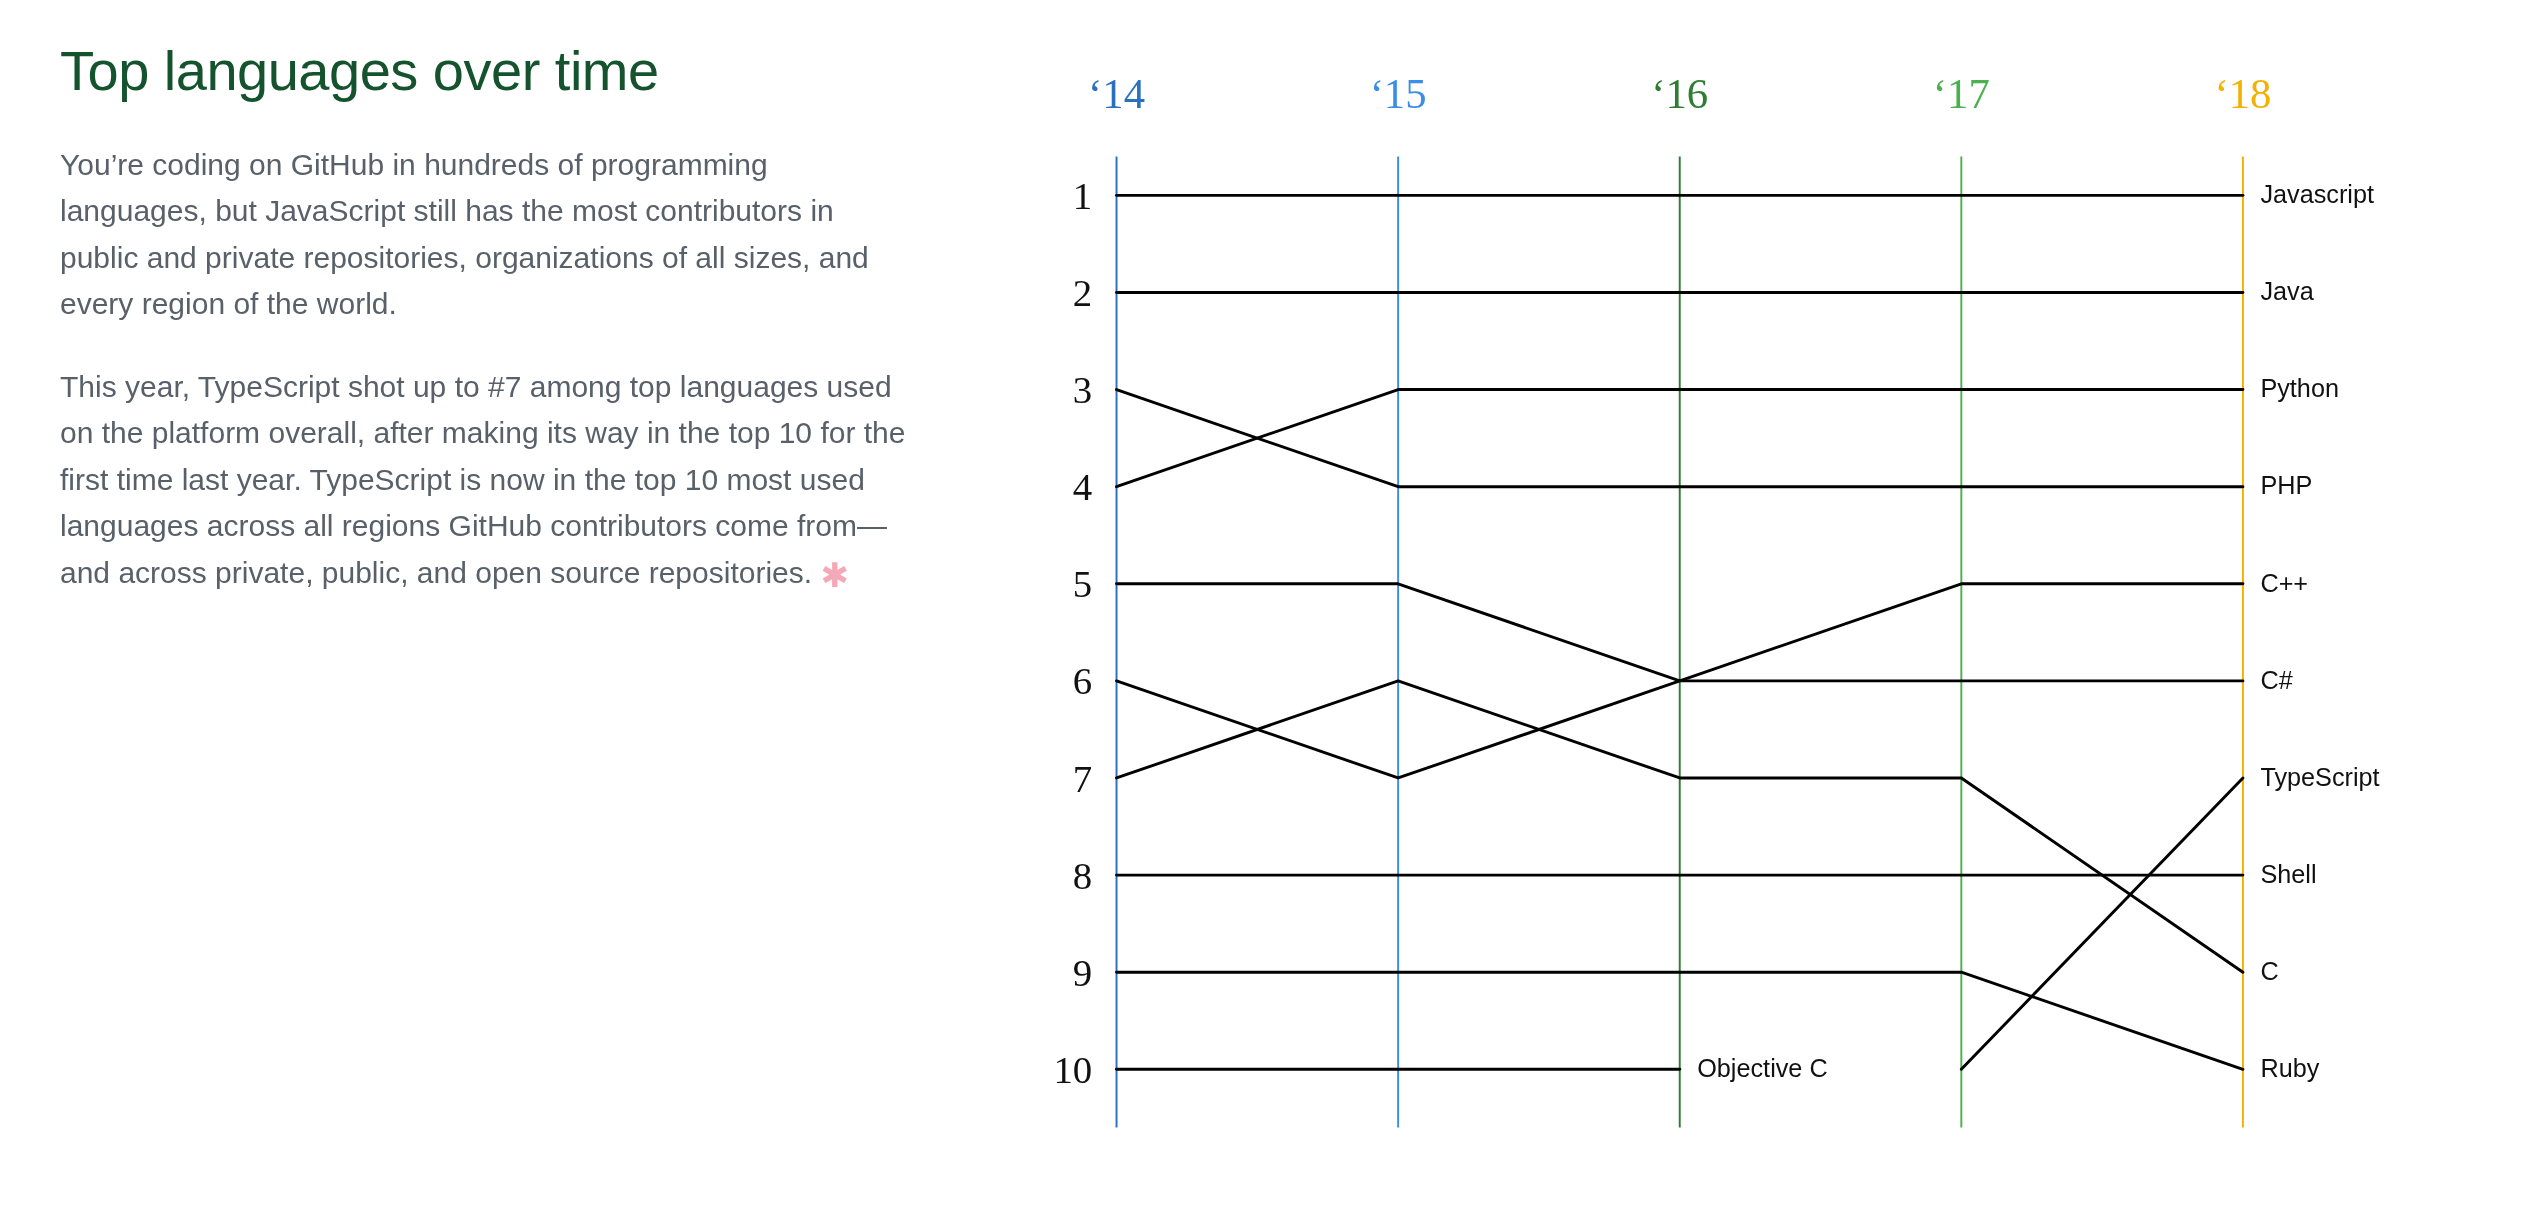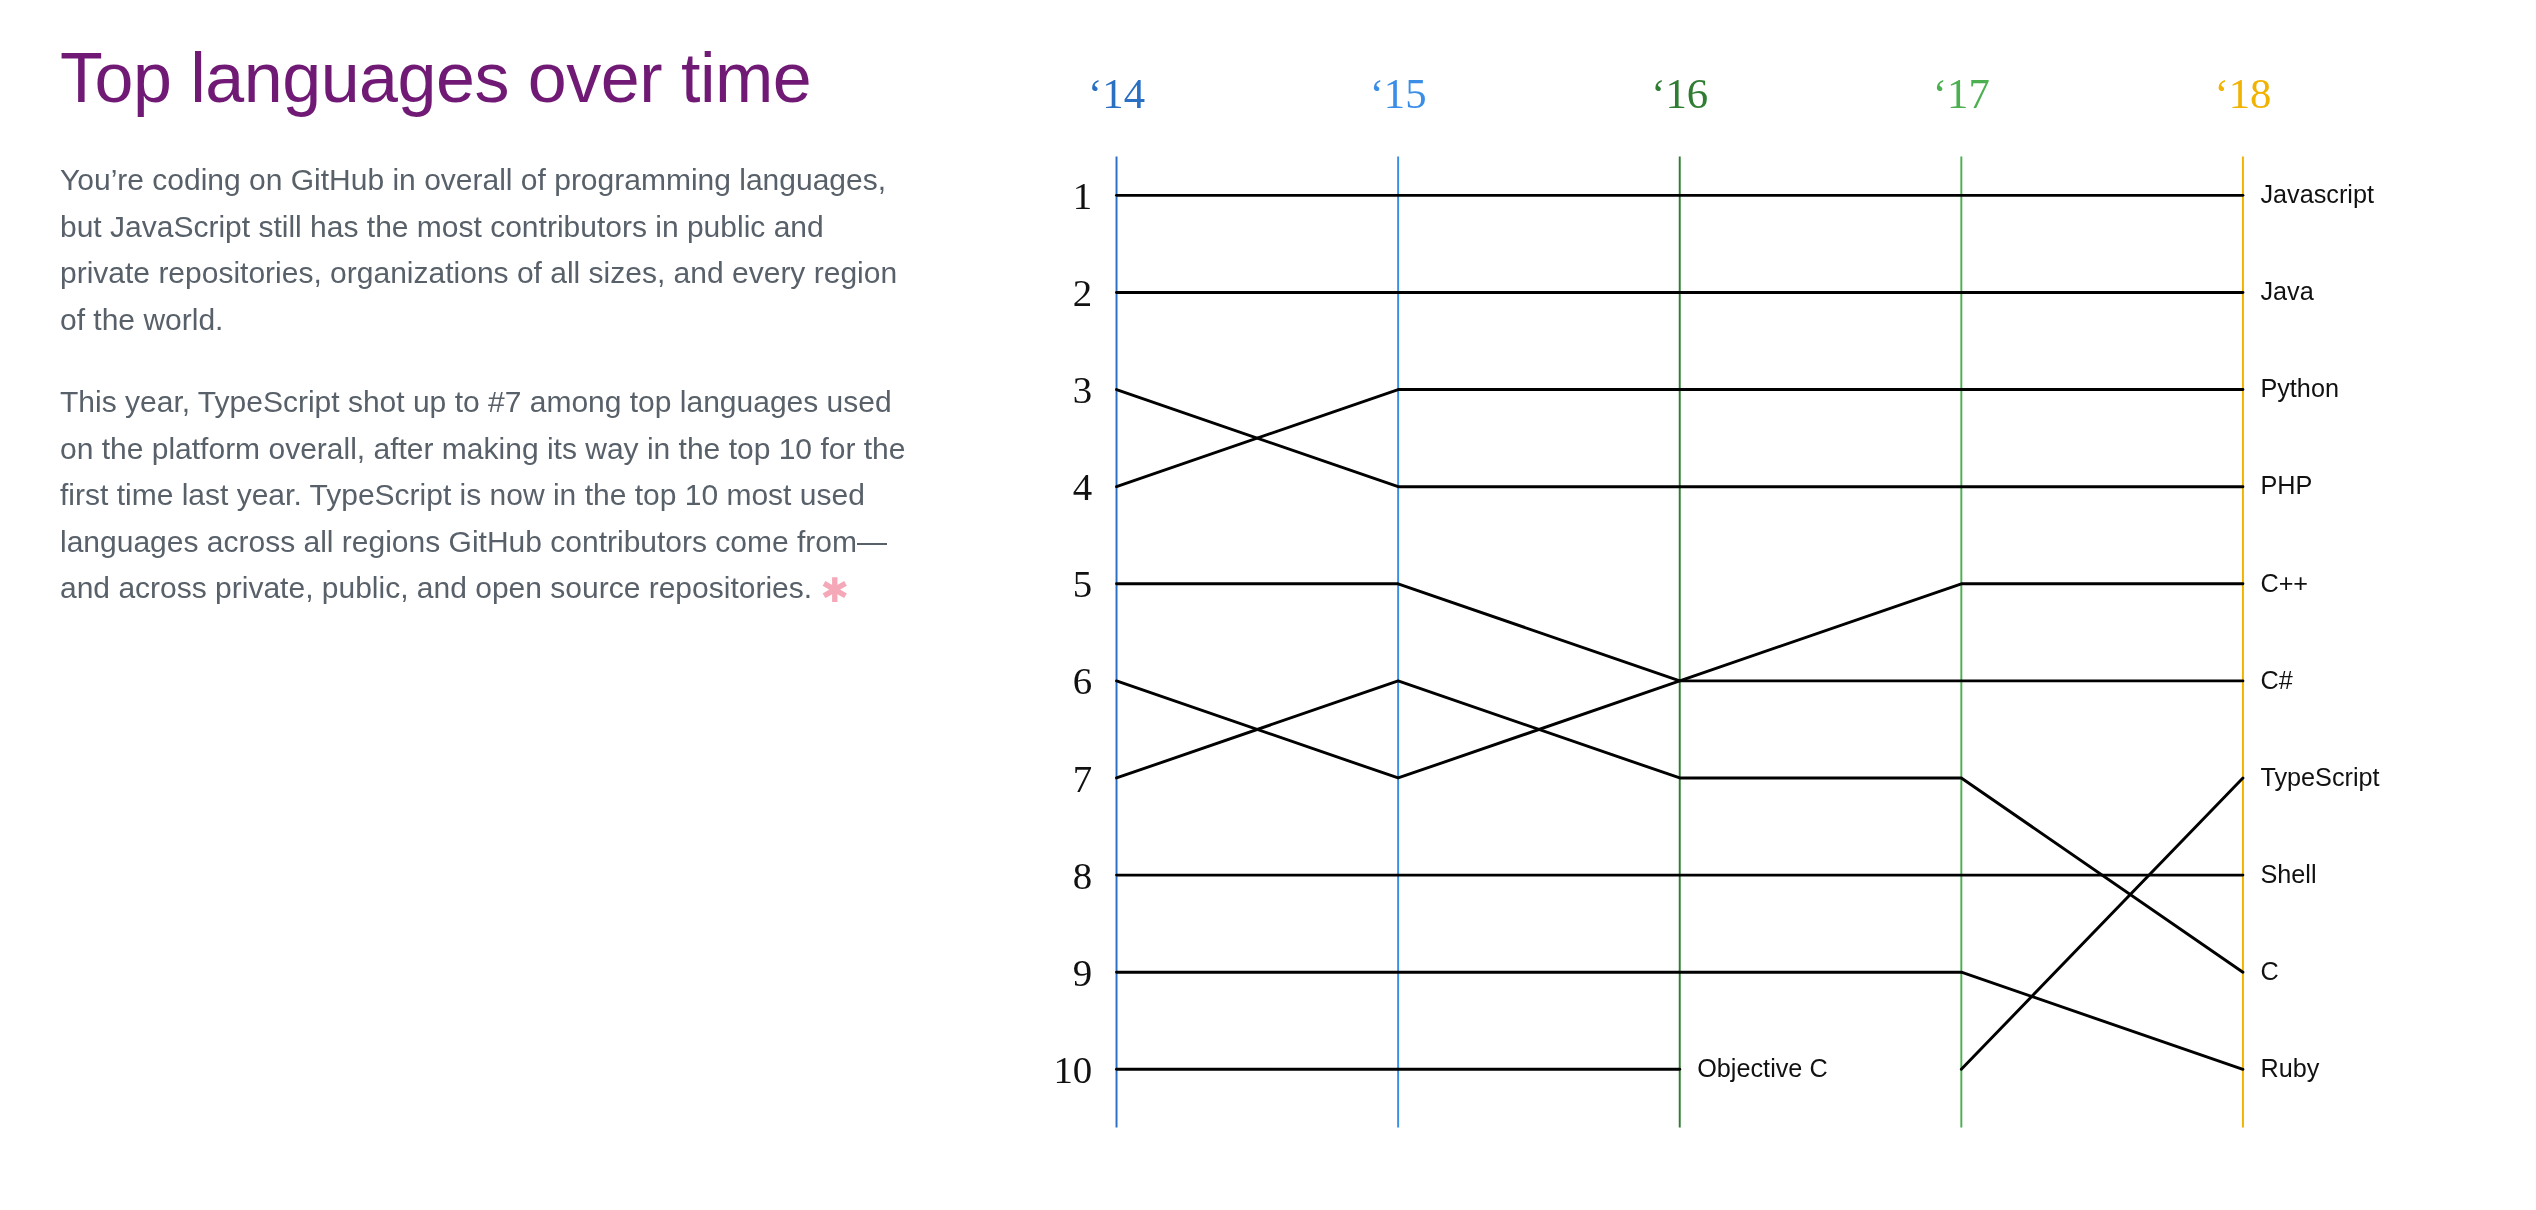--- a/index.html
+++ b/index.html
@@ -16,26 +16,26 @@
     width: 100%;
     box-sizing: border-box;
     padding: 40px 60px 40px 60px;
     gap: 80px;
   }
   .text-col {
     flex: 0 0 860px;
     max-width: 860px;
   }
   h1.title {
-    font-size: 70px;
+    font-size: 56px;
     line-height: 1.1;
     font-weight: 500;
     margin: 0 0 40px 0;
     letter-spacing: -0.5px;
-    color: #701a75;
+    color: #14532d;
   }
   p.para {
     font-size: 30px;
     line-height: 1.55;
     color: #586069;
     margin: 0 0 36px 0;
     font-weight: 400;
   }
   .asterisk {
     color: #f5a9b8;
@@ -73,21 +73,21 @@
     stroke-width: 2;
   }
 </style>
 </head>
 <body>
 
 <div class="page">
 
   <div class="text-col">
     <h1 class="title">Top languages over time</h1>
-    <p class="para">You’re coding on GitHub in overall of programming languages, but JavaScript still has the most contributors in public and private repositories, organizations of all sizes, and every region of the world.</p>
+    <p class="para">You’re coding on GitHub in hundreds of programming languages, but JavaScript still has the most contributors in public and private repositories, organizations of all sizes, and every region of the world.</p>
     <p class="para">
       <span>This year, TypeScript shot up to #7 among top languages used on the platform overall, after making its way in the top 10 for the first time last year. TypeScript is now in the top 10 most used languages across all regions GitHub contributors come from—and across private, public, and open source repositories. </span><span class="asterisk">✱</span>
     </p>
   </div>
 
   <div class="chart-col">
     <svg id="chart-svg" viewBox="0 0 1520 1200" width="100%" preserveAspectRatio="xMinYMin meet">
         <line x1="120" y1="120" x2="120" y2="1120" class="year-line" stroke="#2a70c2"></line>
         <text x="120" y="70" text-anchor="middle" class="year-label" fill="#2a70c2">‘14</text>
         <line x1="410" y1="120" x2="410" y2="1120" class="year-line" stroke="#3b8ee6"></line>

